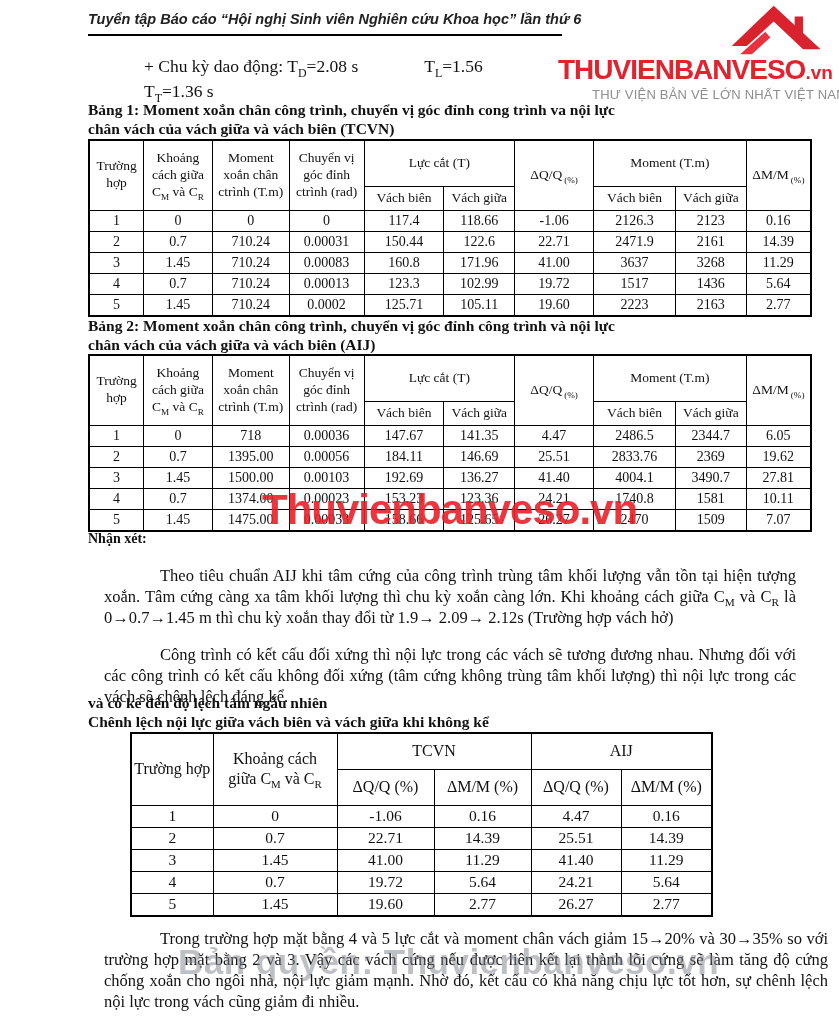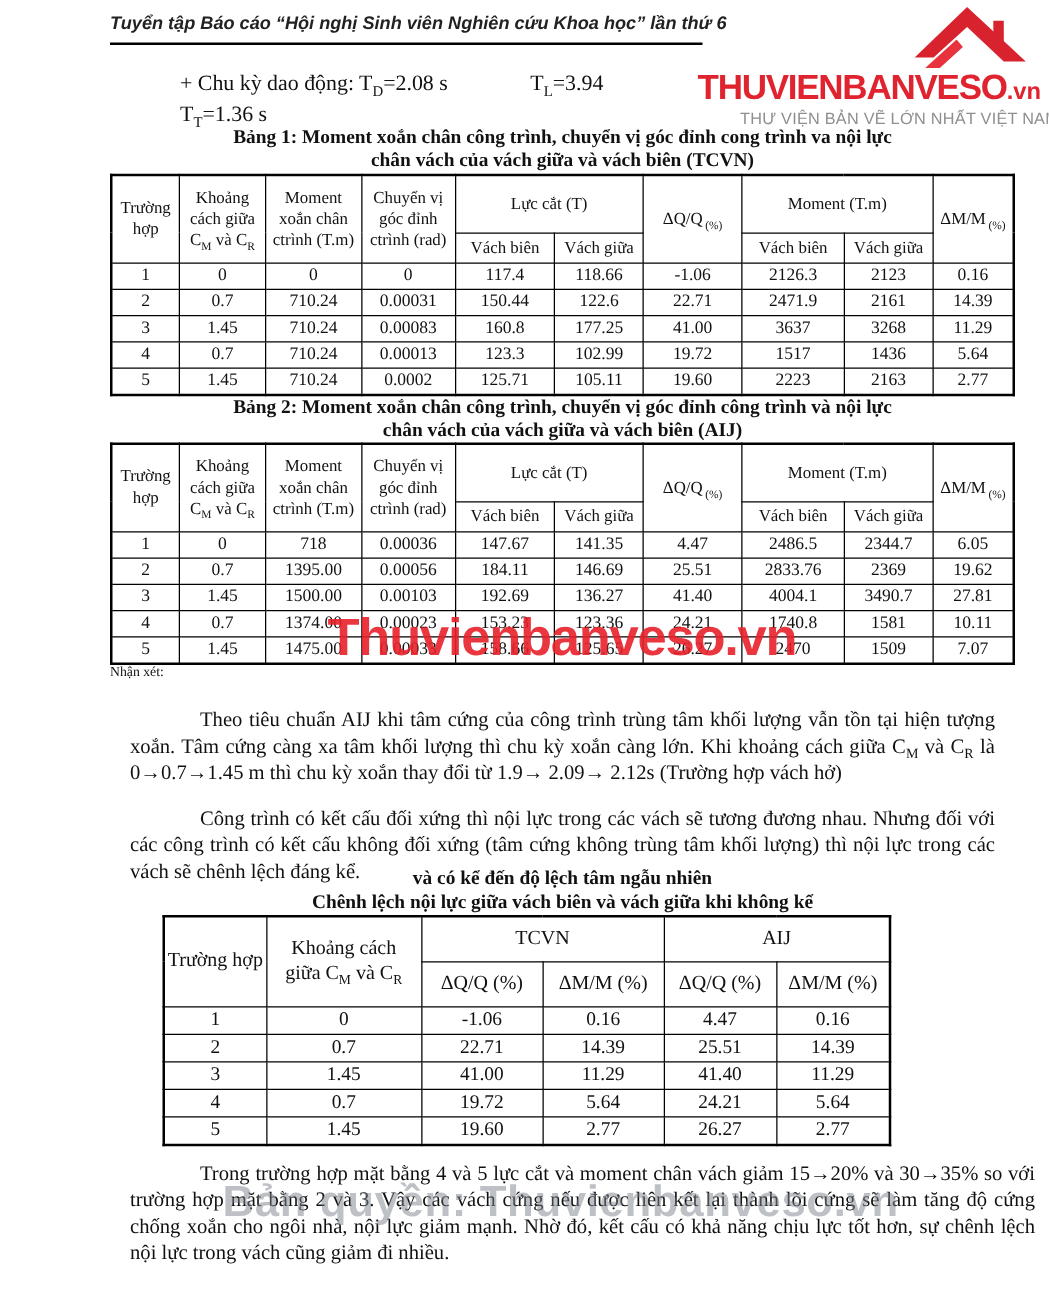--- a/index.html
+++ b/index.html
@@ -23,21 +23,21 @@
   .brand-suffix { font-size:19px; letter-spacing:0; }
   .tagline { font-family:"Liberation Sans", sans-serif; font-size:13px; letter-spacing:0.2px;
     white-space:nowrap; margin-top:3px; }
 
   
   .content { position:absolute; left:88px; top:0; width:724px; height:1034px; }
   .intro { position:absolute; left:0; top:54px; padding-left:56px; font-size:17.5px; line-height:25px; }
   .intro sub, .para sub, .wall sub, .cmp sub { font-size:0.68em; line-height:0; }
   .intro-gap { display:inline-block; width:66px; }
 
-  .cap { position:absolute; left:0; width:724px; text-align:center; font-weight:bold;
+  .cap { position:absolute; left:0; width:724px; font-weight:bold;
     font-size:15.5px; line-height:18.5px; }
   .cap1 { top:101px; }
   .cap2 { top:317px; }
   .cap3 { top:694px; }
 
   table { border-collapse:collapse; }
   .wall { position:absolute; left:0; width:724px; table-layout:fixed; border:2px solid #000; }
   .t1 { top:139px; }
   .t2 { top:354px; }
   .wall th, .wall td, .cmp th, .cmp td {
@@ -45,21 +45,21 @@
     font-weight:normal; padding:0 1px; overflow:hidden;
   }
   .wall th { font-size:13.5px; line-height:1.25; }
   .wall tr.h1 { height:46px; }
   .wall tr.h2 { height:24px; }
   .wall td { font-size:14px; height:20px; line-height:1; }
   .pct { font-size:10px; margin-left:2px; }
   .nw { white-space:nowrap; }
 
   .remarks { position:absolute; left:0; top:528px; width:724px; }
-  .remarks-heading { font-weight:normal; font-size:11px; line-height:21px; margin:0; }
+  .remarks-heading { font-weight:bold; font-size:14px; line-height:21px; margin:0; }
   .para { font-size:16.5px; line-height:21px; text-align:justify; margin:16px; }
   .indent { text-indent:56px; }
 
   .cmp { position:absolute; left:42px; top:732px; width:581px; table-layout:fixed; border:2px solid #000; }
   .cmp th { font-size:16px; line-height:1.25; }
   .cmp tr.ch1 { height:36px; }
   .cmp tr.ch2 { height:36px; }
   .cmp td { font-size:15.5px; height:21px; line-height:1; }
 
   .p3 { position:absolute; left:0; top:912px; width:724px; }
@@ -92,21 +92,21 @@
     </svg>
     <div class="brand-line" style="color:#e0242f;">
       <span>THUVIENBANVESO</span><span class="brand-suffix">.vn</span>
     </div>
     <div class="tagline" style="color:#8e8e8e;margin-left:34px;">THƯ VIỆN BẢN VẼ LỚN NHẤT VIỆT NAM</div>
   </div>
 
   <div class="content">
 
     <div class="intro">
-      <div class="intro-line"><span>+ Chu kỳ dao động: T</span><sub>D</sub><span>=2.08 s</span><span class="intro-gap"></span><span>T</span><sub>L</sub><span>=3.94</span></div>
+      <div class="intro-line"><span>+ Chu kỳ dao động: T</span><sub>D</sub><span>=2.08 s</span><span class="intro-gap"></span><span>T</span><sub>L</sub><span>=1.56</span></div>
       <div class="intro-line"><span>T</span><sub>T</sub><span>=1.36 s</span></div>
     </div>
 
     <div class="cap cap1">
       <div>Bảng 1: Moment xoắn chân công trình, chuyển vị góc đỉnh cong trình va nội lực</div>
       <div>chân vách của vách giữa và vách biên (TCVN)</div>
     </div>
 
     <table class="wall t1">
       <colgroup>
@@ -163,21 +163,21 @@
             <td>2471.9</td>
             <td>2161</td>
             <td>14.39</td>
           </tr>
           <tr>
             <td>3</td>
             <td>1.45</td>
             <td>710.24</td>
             <td>0.00083</td>
             <td>160.8</td>
-            <td>177.25</td>
+            <td>171.96</td>
             <td>41.00</td>
             <td>3637</td>
             <td>3268</td>
             <td>11.29</td>
           </tr>
           <tr>
             <td>4</td>
             <td>0.7</td>
             <td>710.24</td>
             <td>0.00013</td>

